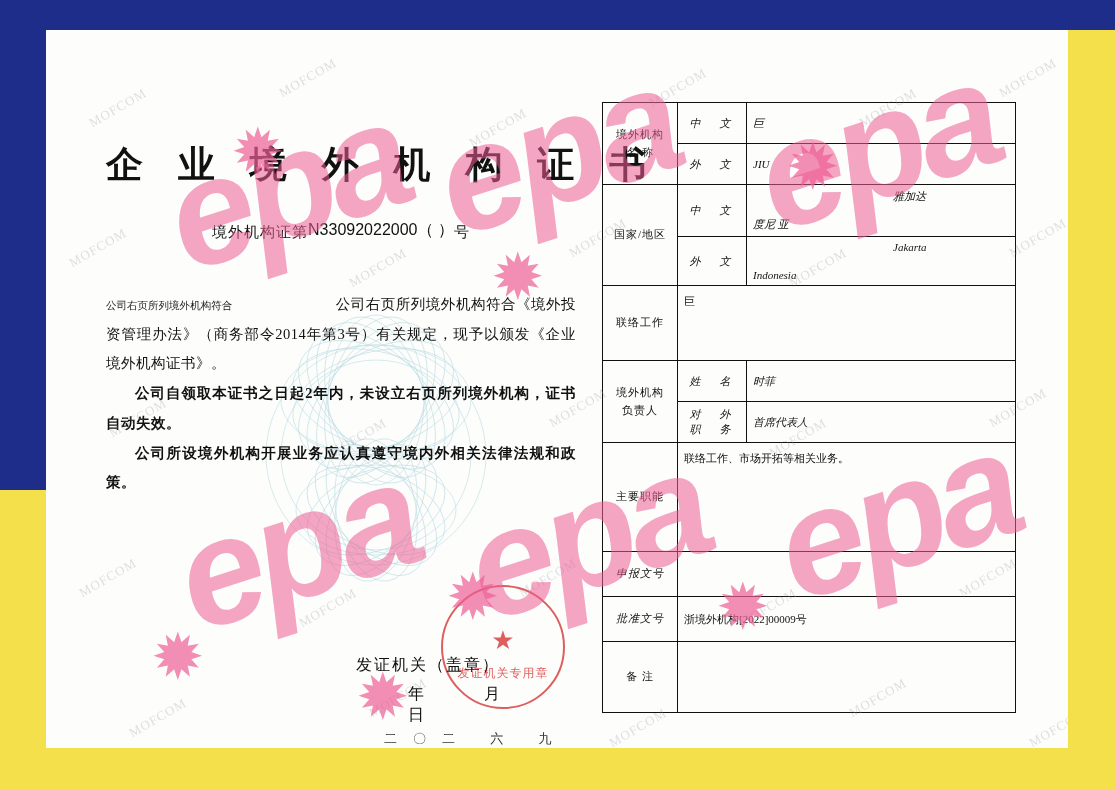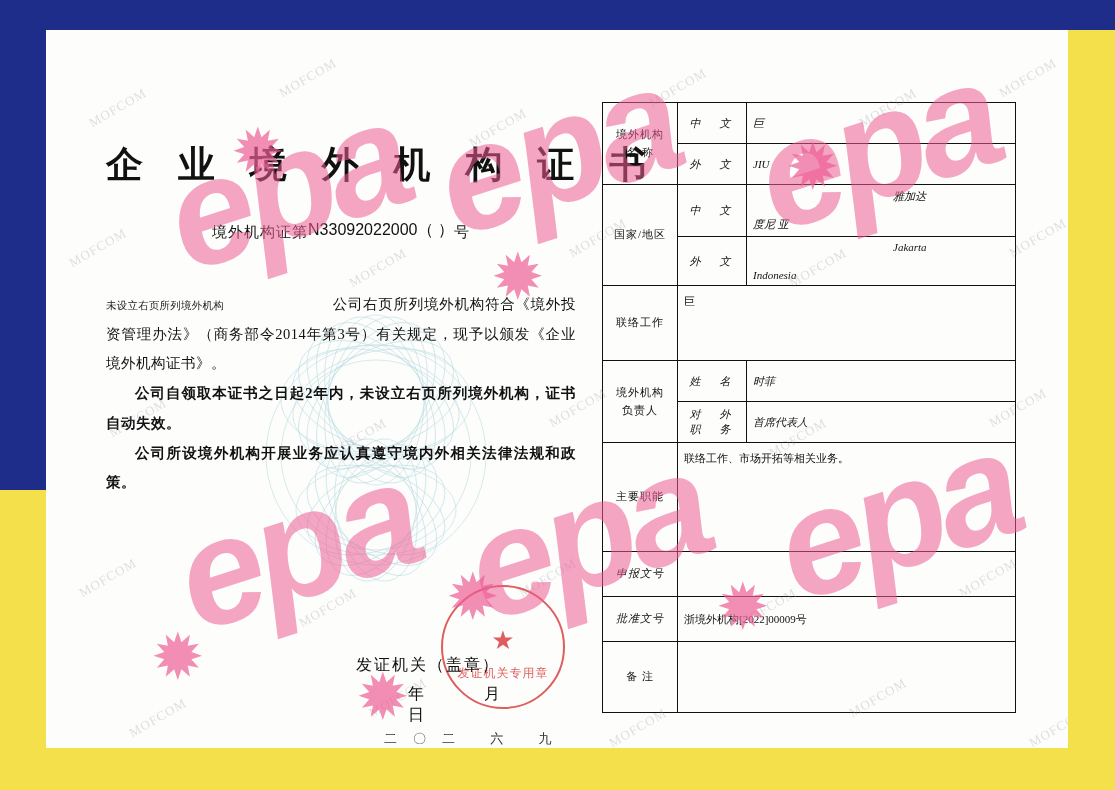--- a/index.html
+++ b/index.html
@@ -311,21 +311,21 @@
     </svg>
 
     <div class="left-col">
       <div class="cert-title">企 业 境 外 机 构 证 书</div>
       <div class="cert-subline">
         <span>境外机构证第</span><span class="cert-number">N33092022000（ ）</span><span>号</span>
       </div>
 
       <div class="body-text">
         <div>
-          <span class="company-name">未设立右页所列境外机构</span>
+          <span class="company-name">公司右页所列境外机构符合</span>
           &nbsp;&nbsp;&nbsp;&nbsp;&nbsp;&nbsp;&nbsp;&nbsp;&nbsp;&nbsp;&nbsp;&nbsp;&nbsp;&nbsp;&nbsp;&nbsp;&nbsp;&nbsp;&nbsp;&nbsp;&nbsp;&nbsp;&nbsp;
           <span>公司右页所列境外机构符合《境外投资管理办法》（商务部令2014年第3号）有关规定，现予以颁发《企业境外机构证书》。</span>
         </div>
         <div class="p-indent">公司自领取本证书之日起2年内，未设立右页所列境外机构，证书自动失效。</div>
         <div class="p-indent">公司所设境外机构开展业务应认真遵守境内外相关法律法规和政策。</div>
       </div>
     </div>
 
     <div class="seal">
       <div class="seal-star">★</div>

